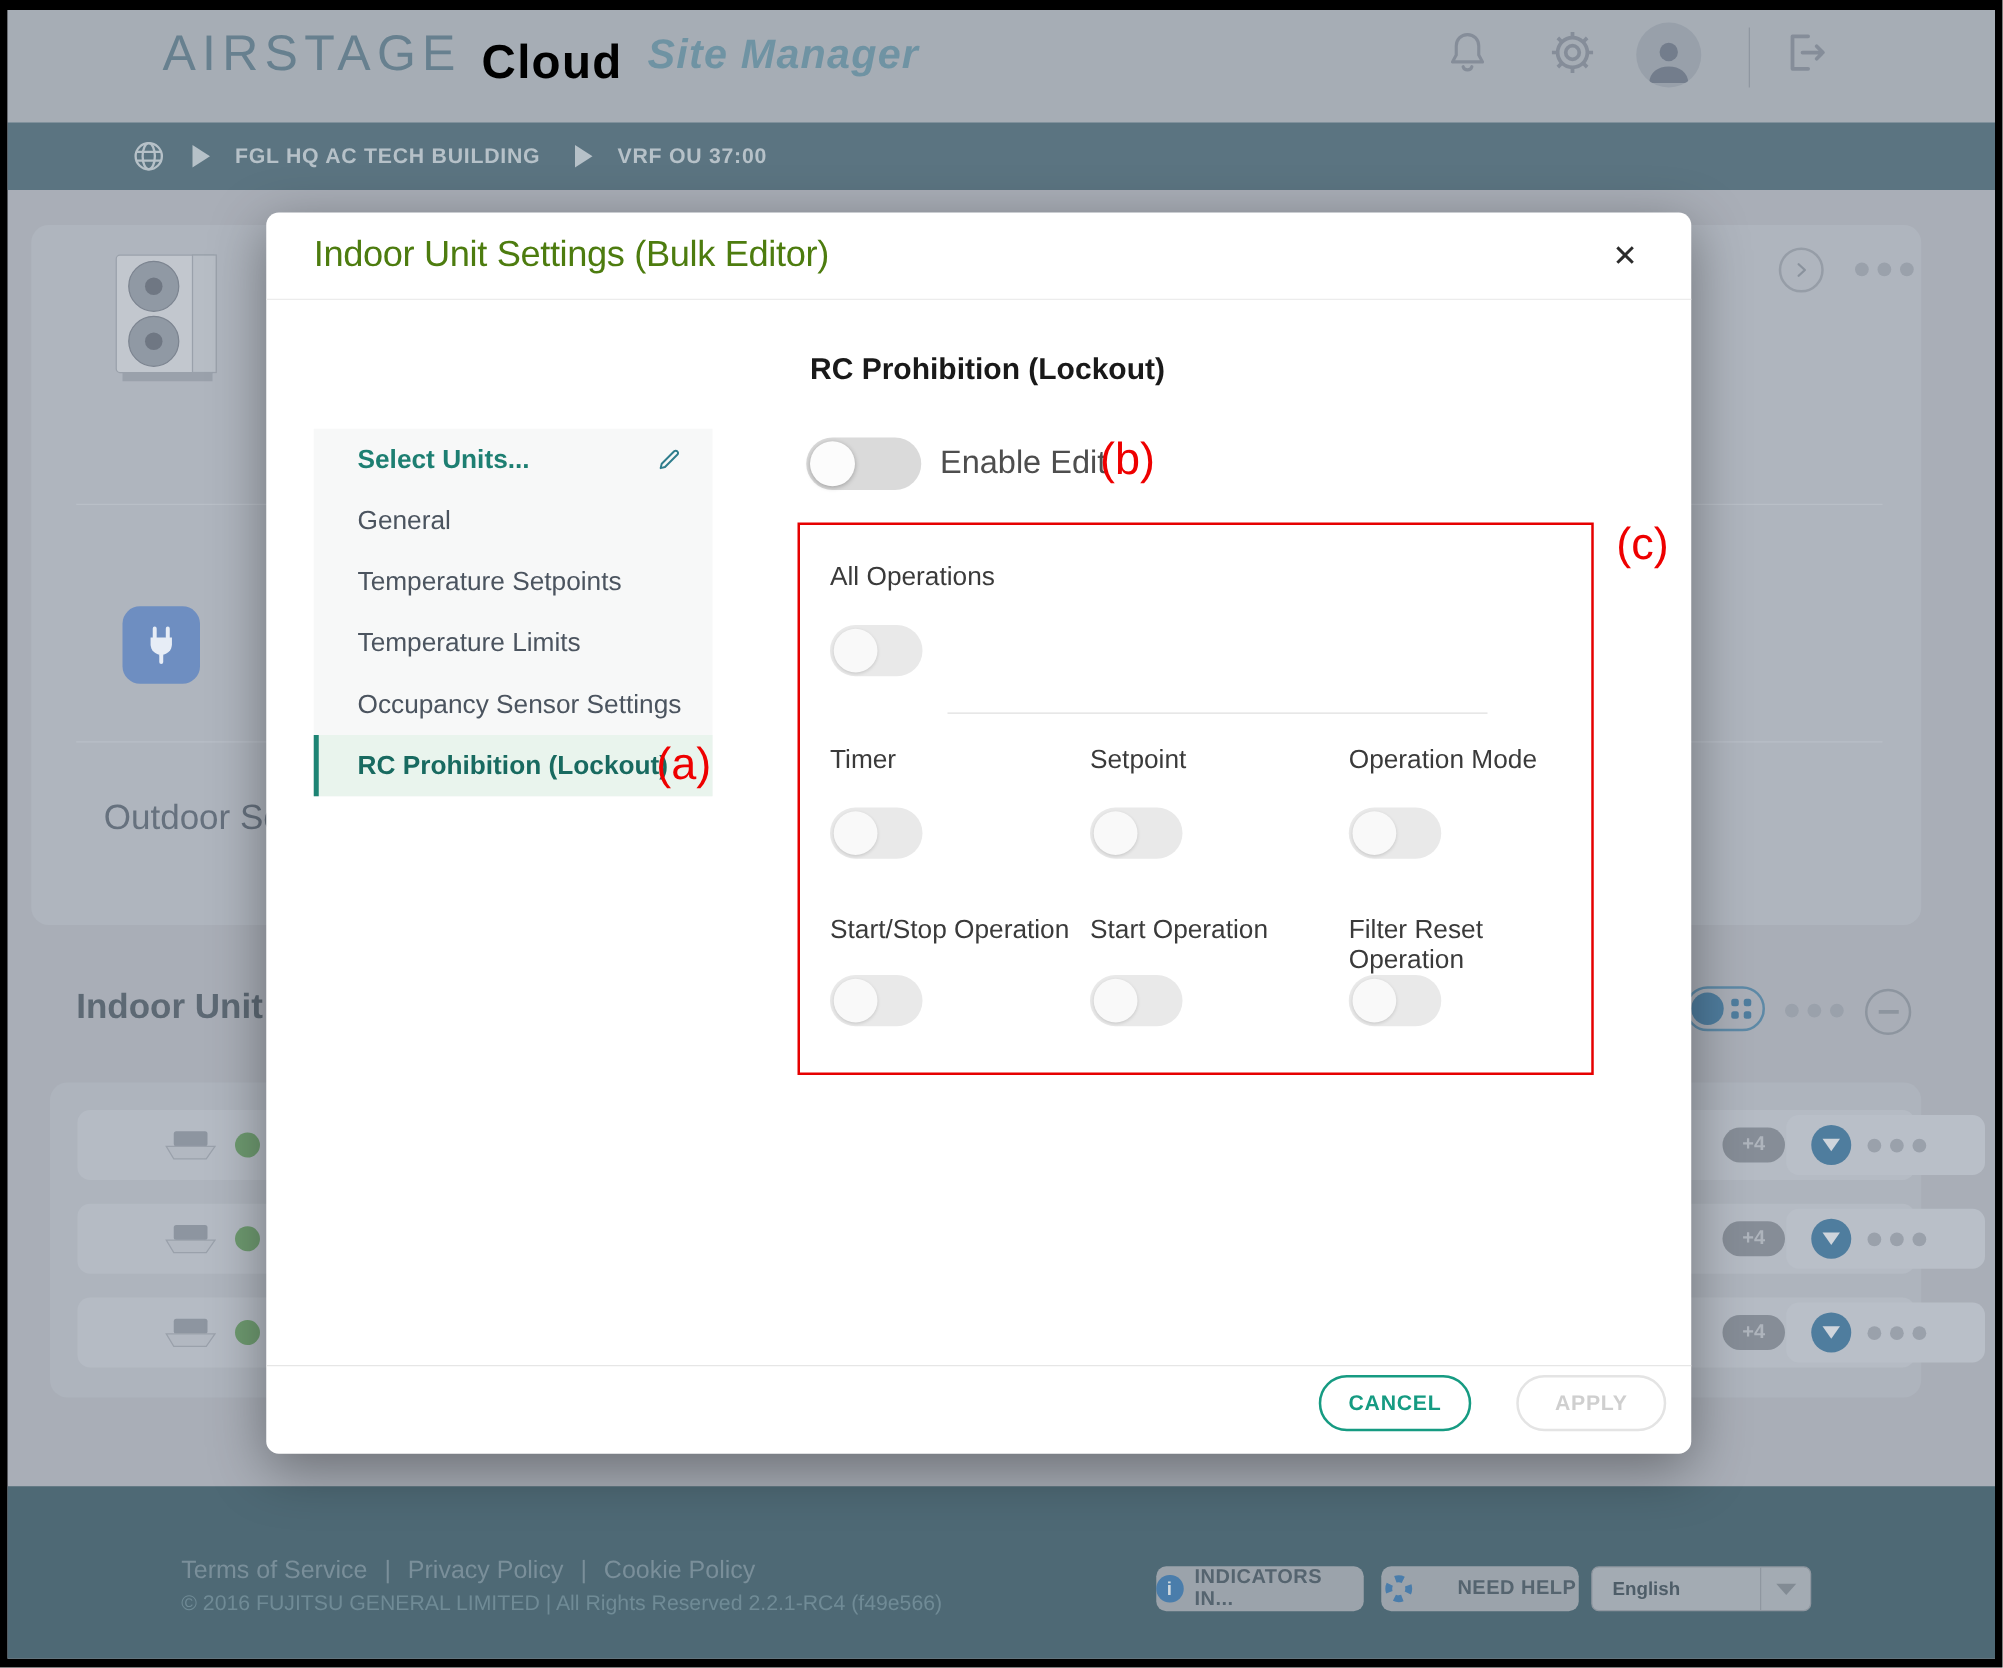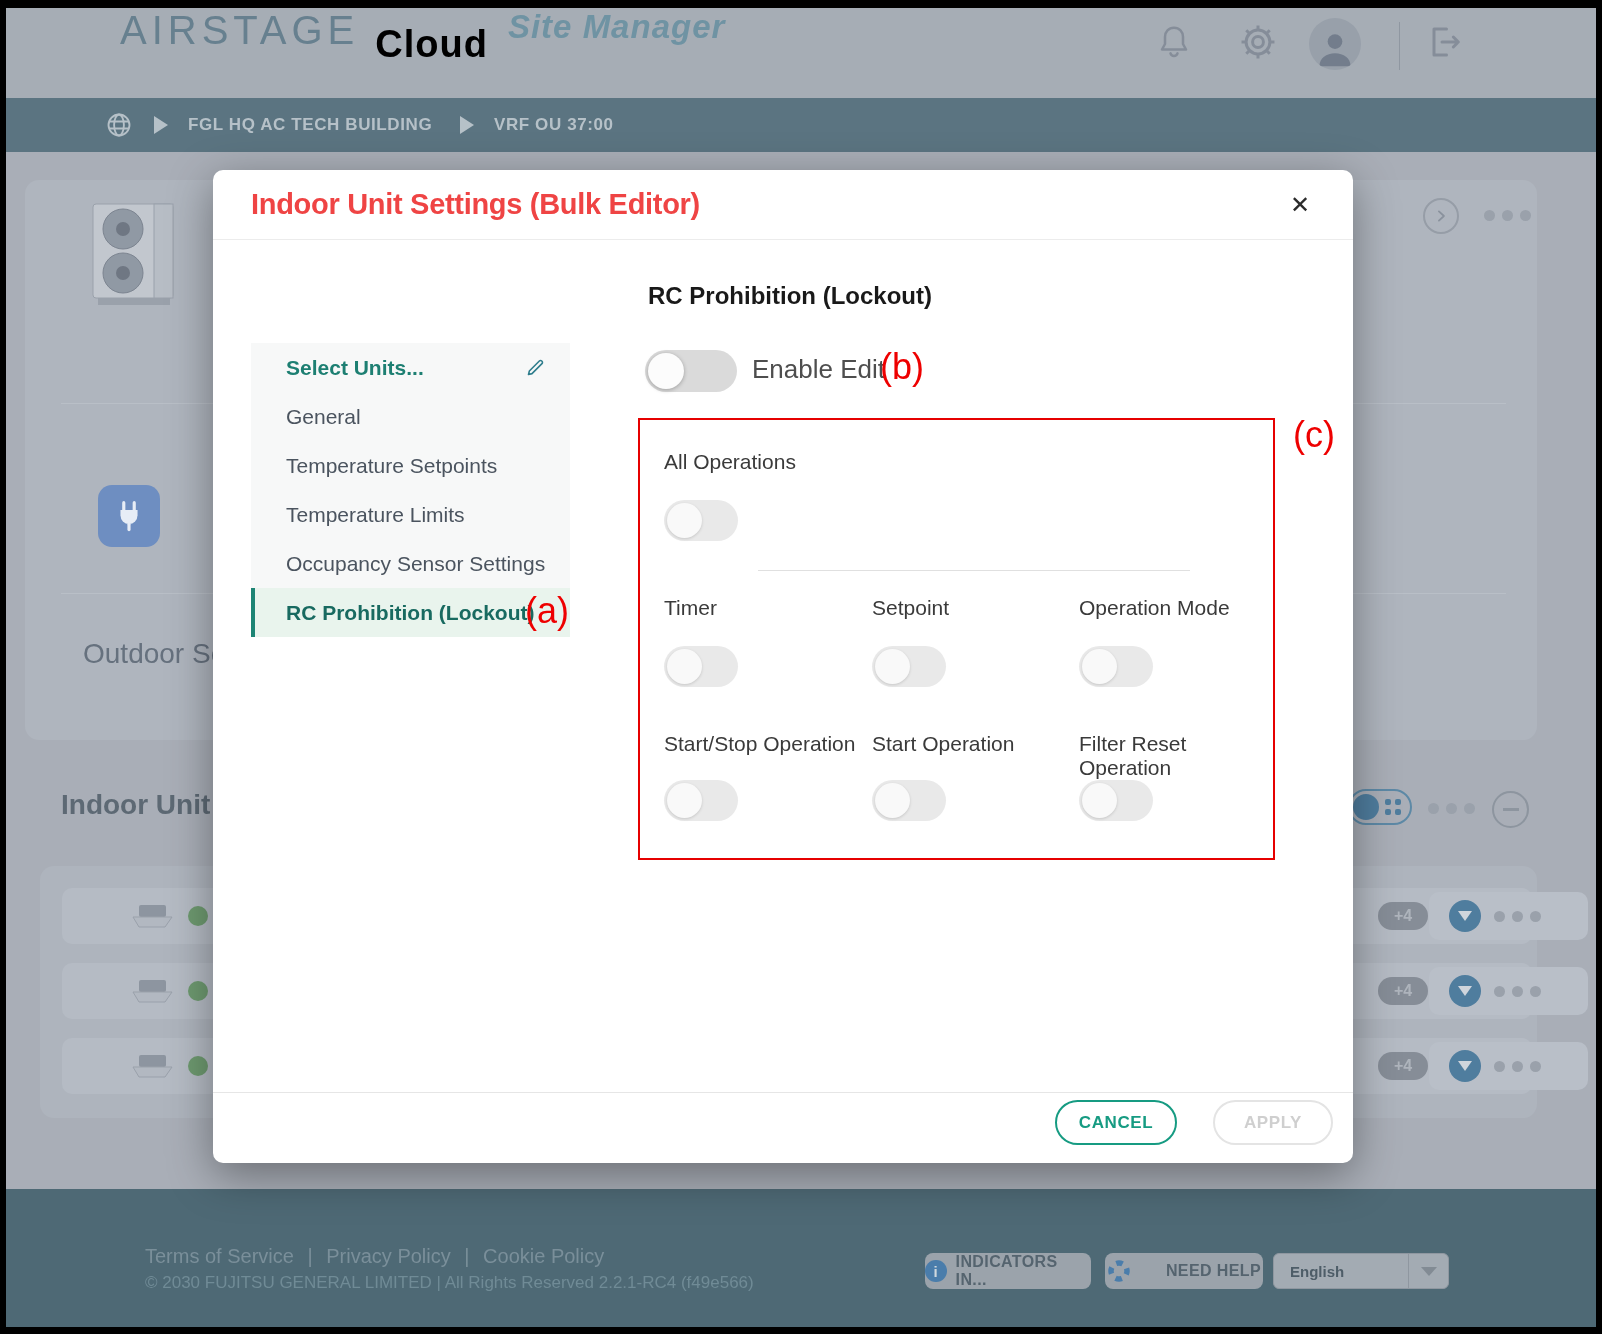--- a/index.html
+++ b/index.html
@@ -3,21 +3,21 @@
 <meta charset="utf-8">
 <style>
   * { margin:0; padding:0; box-sizing:border-box; }
   html,body { width:1602px; height:1334px; }
   body { background:#000; font-family:"Liberation Sans","DejaVu Sans",sans-serif; position:relative; overflow:hidden; }
   .screen { position:absolute; left:6px; top:8px; width:1590px; height:1319px; background:#a9aeb7; overflow:hidden; }
   .abs { position:absolute; }
 
   
   .app-header { position:absolute; left:0; top:0; width:100%; height:90px; background:#a6adb5; }
-  .logo { position:absolute; left:114px; top:0; height:70px; display:flex; align-items:flex-start; }
+  .logo { position:absolute; left:124px; top:0; height:70px; display:flex; align-items:center; }
   .logo .airstage { font-size:40px; letter-spacing:5px; color:#67808f; font-weight:400; }
   .logo .cloud { font-size:38px; color:#000000; font-weight:700; margin-left:16px; letter-spacing:1px;margin-top:15px; }
   .logo .sitemgr { font-size:33px; color:#6f93a3; font-weight:700; font-style:italic; margin-left:20px; letter-spacing:1px; }
   .hicon { position:absolute; width:44px; height:44px; top:12px; display:flex; align-items:center; justify-content:center; }
   .hdr-divider { position:absolute; left:1393px; top:14px; width:1px; height:48px; background:#8f97a1; }
   .avatar { position:absolute; left:1303px; top:10px; width:52px; height:52px; border-radius:50%; background:#98a0aa; overflow:hidden; display:flex; align-items:flex-end; justify-content:center; }
 
   
   .breadcrumb { position:absolute; left:0; top:90px; width:100%; height:54px; background:#5b7481; display:flex; align-items:center; }
   .crumb-arrow { width:0; height:0; border-left:14px solid #b6c1c8; border-top:9px solid transparent; border-bottom:9px solid transparent; }
@@ -51,21 +51,21 @@
   .f-btn { position:absolute; top:64px; height:36px; border-radius:8px; background:#9ba3ab; display:flex; align-items:center; justify-content:center; gap:9px; color:#55646f; font-weight:700; font-size:16px; letter-spacing:.4px; }
   .info-circle { width:22px; height:22px; border-radius:50%; background:#4a7dab; color:#cfd8de; font-size:15px; font-weight:700; display:flex; align-items:center; justify-content:center; font-style:normal; }
   .lang-select { position:absolute; left:1267px; top:64px; width:176px; height:36px; background:#a3abb3; border:1px solid #8f97a0; border-radius:6px; display:flex; align-items:center; }
   .lang-select .lbl { font-size:15px; color:#4e5d68; font-weight:700; margin-left:16px; flex:1; }
   .lang-arrow-zone { width:40px; height:100%; border-left:1px solid #8f97a0; display:flex; align-items:center; justify-content:center; }
   .tri-sel { width:0; height:0; border-top:9px solid #828b94; border-left:8px solid transparent; border-right:8px solid transparent; }
 
   
   .modal { position:absolute; left:207px; top:162px; width:1140px; height:993px; background:#fff; border-radius:10px; box-shadow:0 12px 45px rgba(0,0,0,.38); }
   .modal-header { position:absolute; left:0; top:0; width:100%; height:70px; border-bottom:1px solid #ececec; display:flex; align-items:center; padding:0 38px; }
-  .modal-title { font-size:29px; font-weight:700; color:#ef4444; letter-spacing:-.3px; }
+  .modal-title { font-size:29px; font-weight:400; color:#4d7c0f; letter-spacing:-.3px; }
   .modal-close { position:absolute; right:36px; top:18px; width:34px; height:34px; font-size:24px; color:#2b2b2b; display:flex; align-items:center; justify-content:center; cursor:default; }
   .menu { position:absolute; left:38px; top:173px; width:319px; background:#f7f8f8; }
   .menu-item { position:relative; height:49px; display:flex; align-items:center; padding-left:35px; font-size:21px; color:#4b545f; }
   .menu-item.selected { background:#e9f4ed; border-left:4px solid #1d8474; padding-left:31px; color:#186a60; font-weight:700; }
   .menu-item.teal { color:#1d7f72; font-weight:700; }
   .menu-item .edit { position:absolute; right:24px; top:14px; }
   .annot { position:absolute; color:#ee0000; font-size:36px; }
   .content-heading { position:absolute; left:435px; top:112px; font-size:24px; font-weight:700; color:#191919; }
   .toggle { position:absolute; width:74px; height:41px; border-radius:21px; background:#dadada; }
   .toggle .knob { position:absolute; left:3px; top:3px; width:35px; height:35px; border-radius:50%; background:#fcfcfc; box-shadow:0 1px 4px rgba(0,0,0,.28); }
@@ -250,21 +250,21 @@
   </div>
 
   <div class="app-footer">
     <div class="f-links">
       <span>Terms of Service</span>
       <span>|</span>
       <span>Privacy Policy</span>
       <span>|</span>
       <span>Cookie Policy</span>
     </div>
-    <div class="f-copy">© 2030 FUJITSU GENERAL LIMITED | All Rights Reserved 2.2.1-RC4 (f49e566)</div>
+    <div class="f-copy">© 2016 FUJITSU GENERAL LIMITED | All Rights Reserved 2.2.1-RC4 (f49e566)</div>
     <div class="f-btn" style="left:919px; width:166px;">
       <i class="info-circle">i</i>
       <span>INDICATORS IN...</span>
     </div>
     <div class="f-btn" style="left:1099px; width:158px;gap:35px;">
       <svg width="24" height="24" viewBox="0 0 24 24">
         <circle cx="12" cy="12" r="8" fill="none" stroke="#4a7dab" stroke-width="5.5" stroke-dasharray="6.5 6.06" stroke-dashoffset="3"></circle>
       </svg>
       <span>NEED HELP</span>
     </div>

